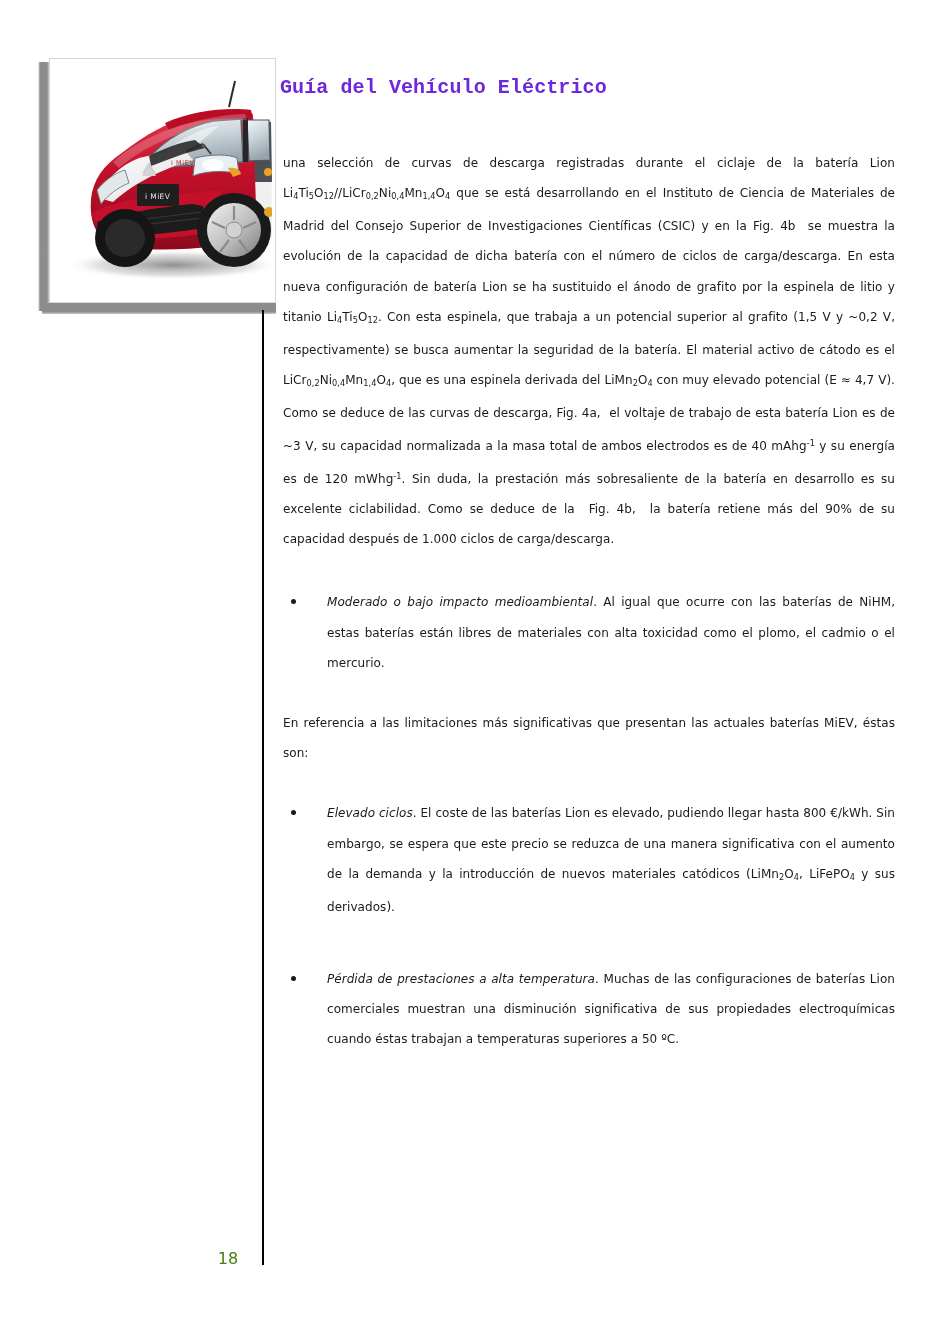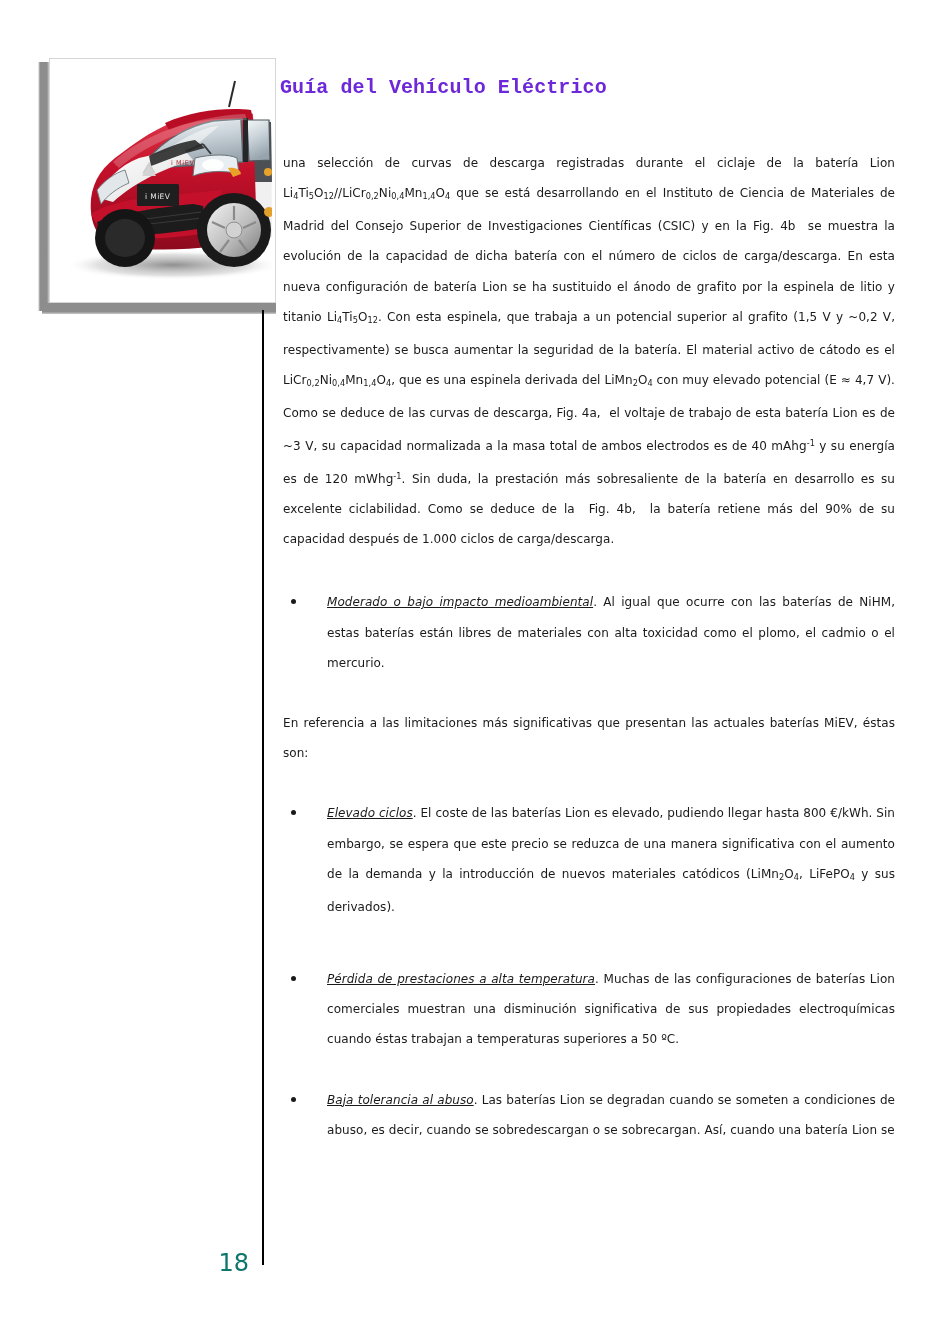--- a/index.html
+++ b/index.html
@@ -123,38 +123,37 @@
     width: 5px;
     height: 5px;
     border-radius: 50%;
     background: #1a1a1a;
   }
   .bullet-item p.body {
     text-align: justify;
   }
   em.lead {
     font-style: italic;
-    text-decoration: underline;
   }
   .gap-md { height: 30px; }
   .gap-lg { height: 33px; }
 
   sub { font-size: 0.68em; vertical-align: -0.22em; }
   sup { font-size: 0.68em; vertical-align: 0.45em; }
 
   
   .folio {
     position: absolute;
     left: 207px;
     top: 1249px;
     width: 42px;
-    text-align: right;
+    text-align: center;
     font-family: "DejaVu Sans", sans-serif;
-    font-size: 24px;
-    color: #0f766e;
+    font-size: 16px;
+    color: #4d7c0f;
   }
 </style>
 </head>
 <body>
 
 <div class="page">
 
   <div class="running-header">Guía del Vehículo Eléctrico</div>
 
   <div class="photo-block">
@@ -336,25 +335,19 @@
       </li>
 
       <li class="bullet-item" style="margin-top:42px;">
         <span class="bullet-dot"></span>
         <p class="body"><em class="lead">Pérdida de prestaciones a
           alta temperatura</em>. Muchas de las configuraciones de baterías Lion comerciales muestran
           una disminución significativa de sus propiedades electroquímicas cuando éstas trabajan a
           temperaturas superiores a 50 ºC.</p>
       </li>
 
-      <li class="bullet-item" style="margin-top:30px;">
-        <span class="bullet-dot"></span>
-        <p class="body"><em class="lead">Baja tolerancia al abuso</em>. Las
-          baterías Lion se degradan cuando se someten a condiciones de abuso, es decir, cuando se
-          sobredescargan o se sobrecargan. Así, cuando una batería Lion se</p>
-      </li>
     </ul>
 
   </div>
 
   <div class="folio">18</div>
 
 </div>
 
 </body></html>

